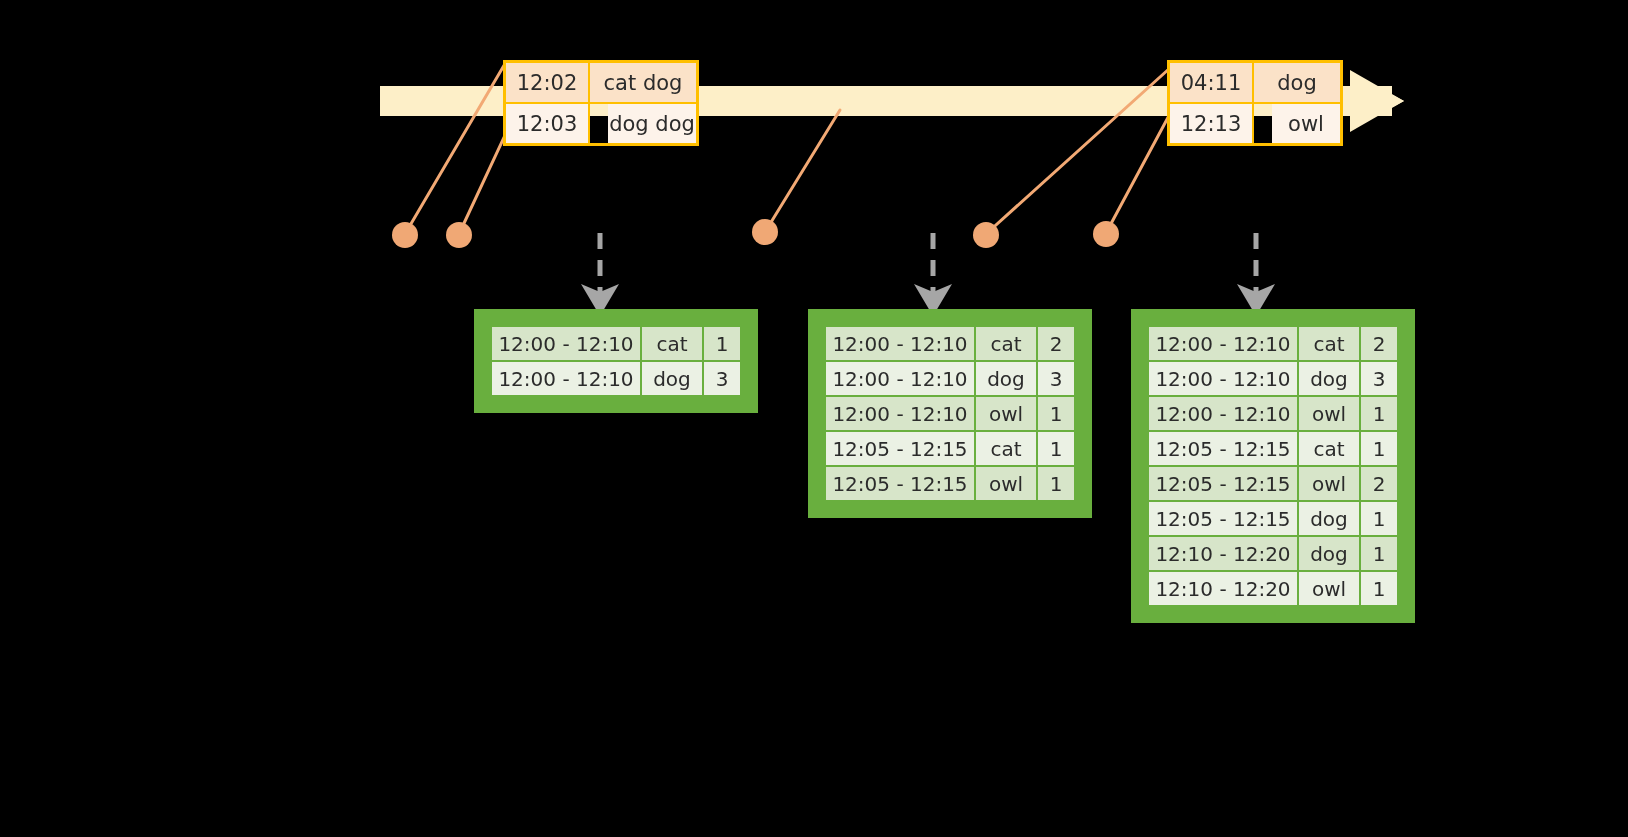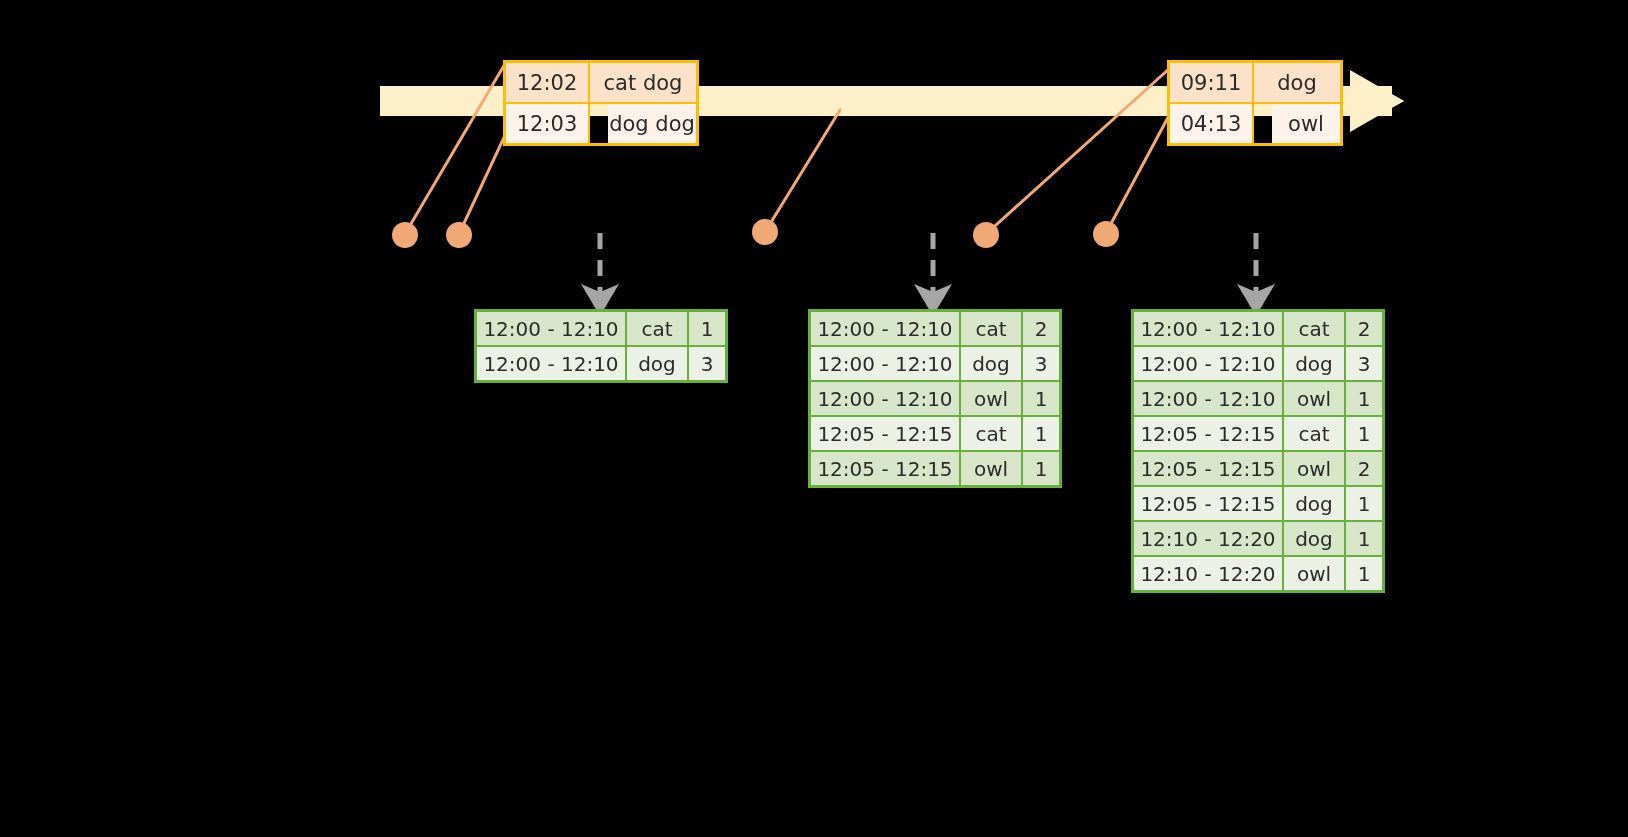--- a/index.html
+++ b/index.html
@@ -61,21 +61,21 @@
 
   
   .result-table {
     position: absolute;
     border: 3px solid #69AF3E;
     box-sizing: border-box;
     background: #69AF3E;
     display: flex;
     flex-direction: column;
     gap: 2px;
-    padding: 0;
+    padding: 15px;
     z-index: 4;
   }
   .rt-row {
     display: flex;
     flex-direction: row;
     gap: 2px;
     height: 33px;
   }
   .rt-cell {
     display: flex;
@@ -140,25 +140,25 @@
     </div>
     <div class="event-row shade-b">
       <div class="event-time">12:03</div>
       <div class="event-words">dog dog</div>
     </div>
   </div>
 
 
   <div class="event-box" style="left:1167px; top:60px; width:176px;">
     <div class="event-row shade-a">
-      <div class="event-time">09:11</div>
+      <div class="event-time">04:11</div>
       <div class="event-words">dog</div>
     </div>
     <div class="event-row shade-b">
-      <div class="event-time">04:13</div>
+      <div class="event-time">12:13</div>
       <div class="event-words">owl</div>
     </div>
   </div>
 
   <div class="result-table" id="table-1" style="left:474px; top:309px;">
       <div class="rt-row tint-a">
         <div class="rt-cell rt-c-window">12:00 - 12:10</div>
         <div class="rt-cell rt-c-word">cat</div>
         <div class="rt-cell rt-c-count">1</div>
       </div>

